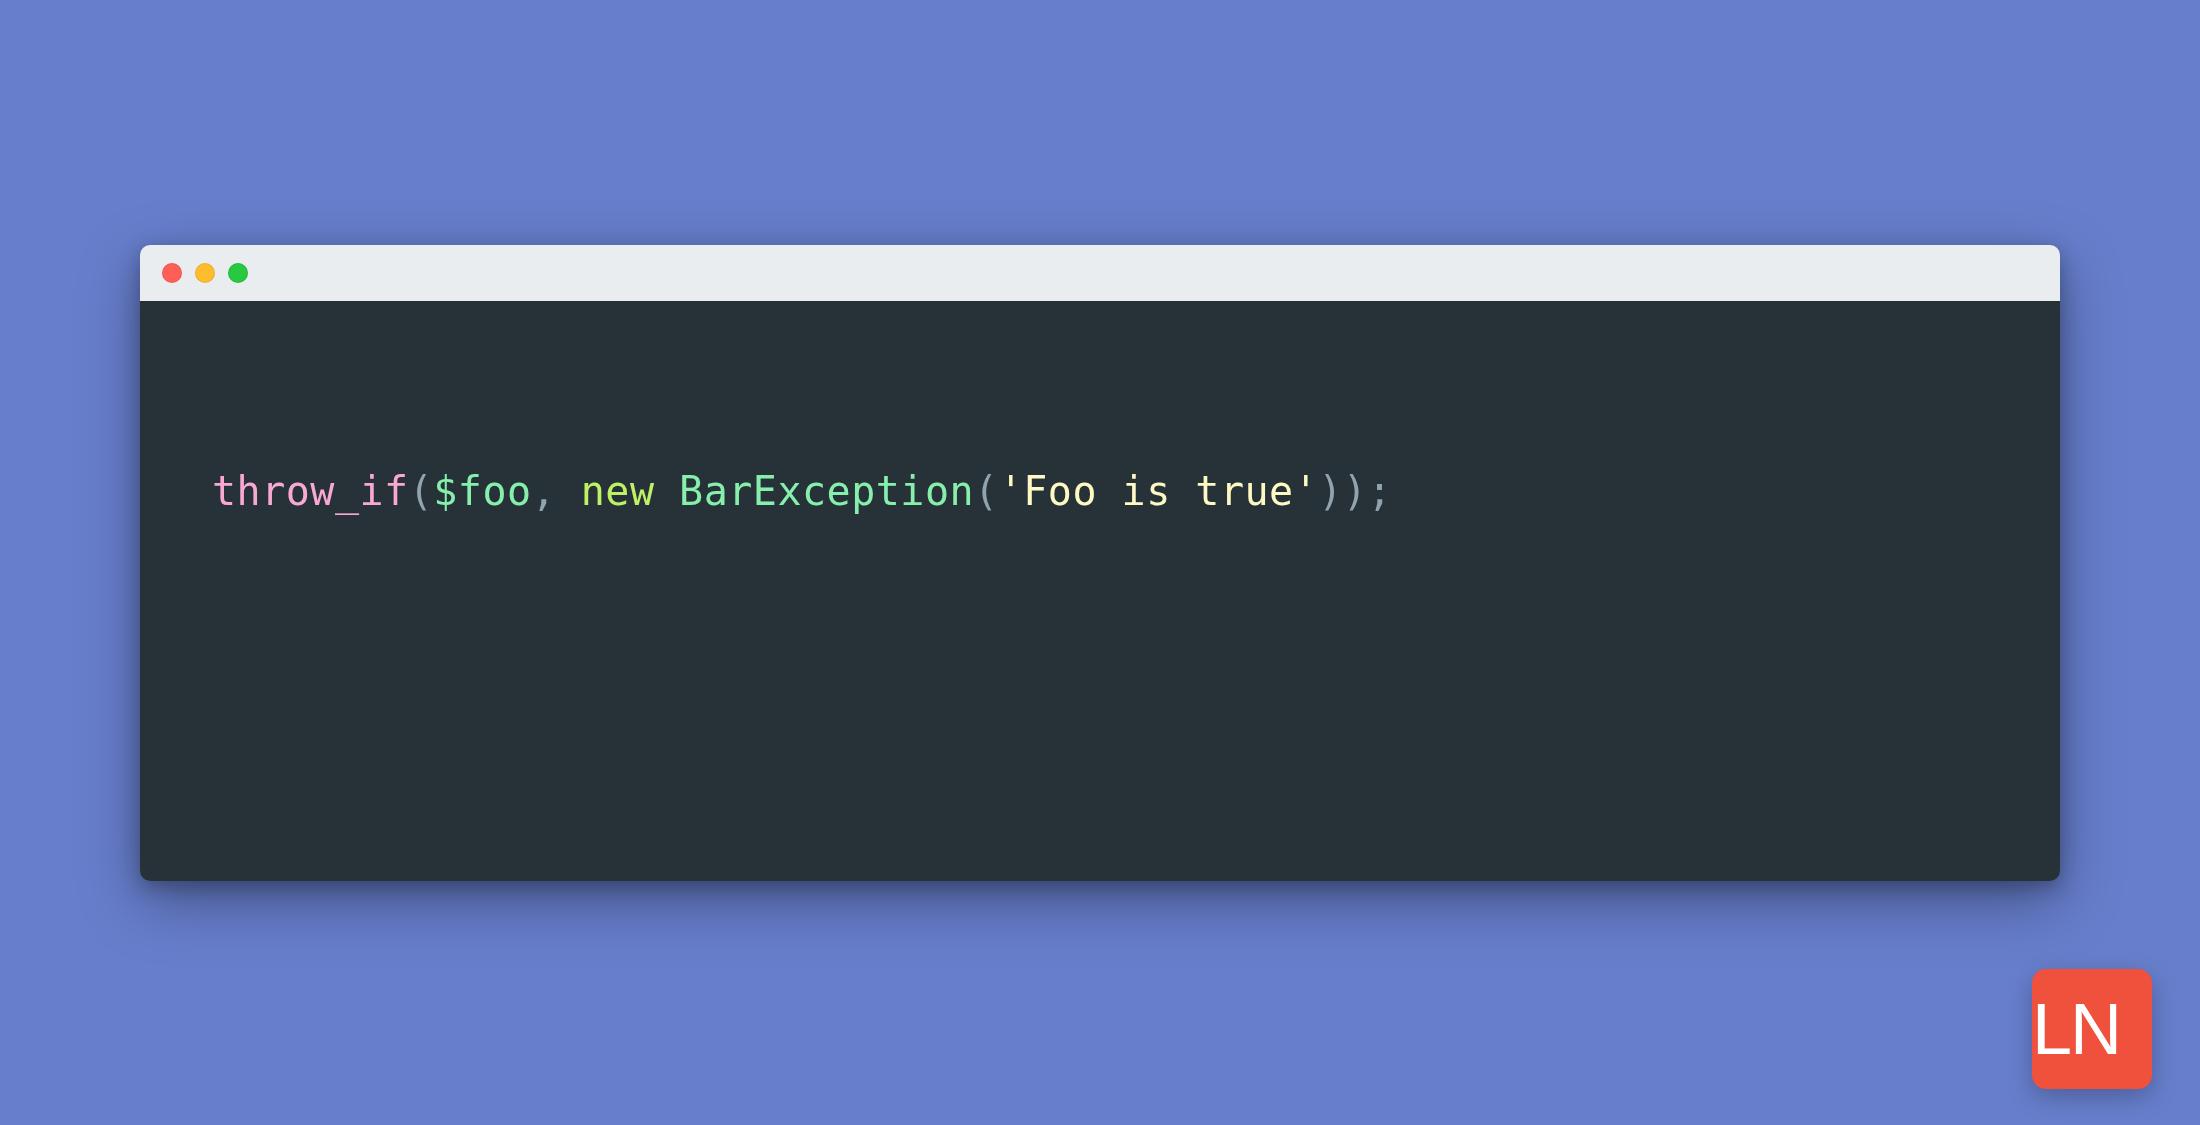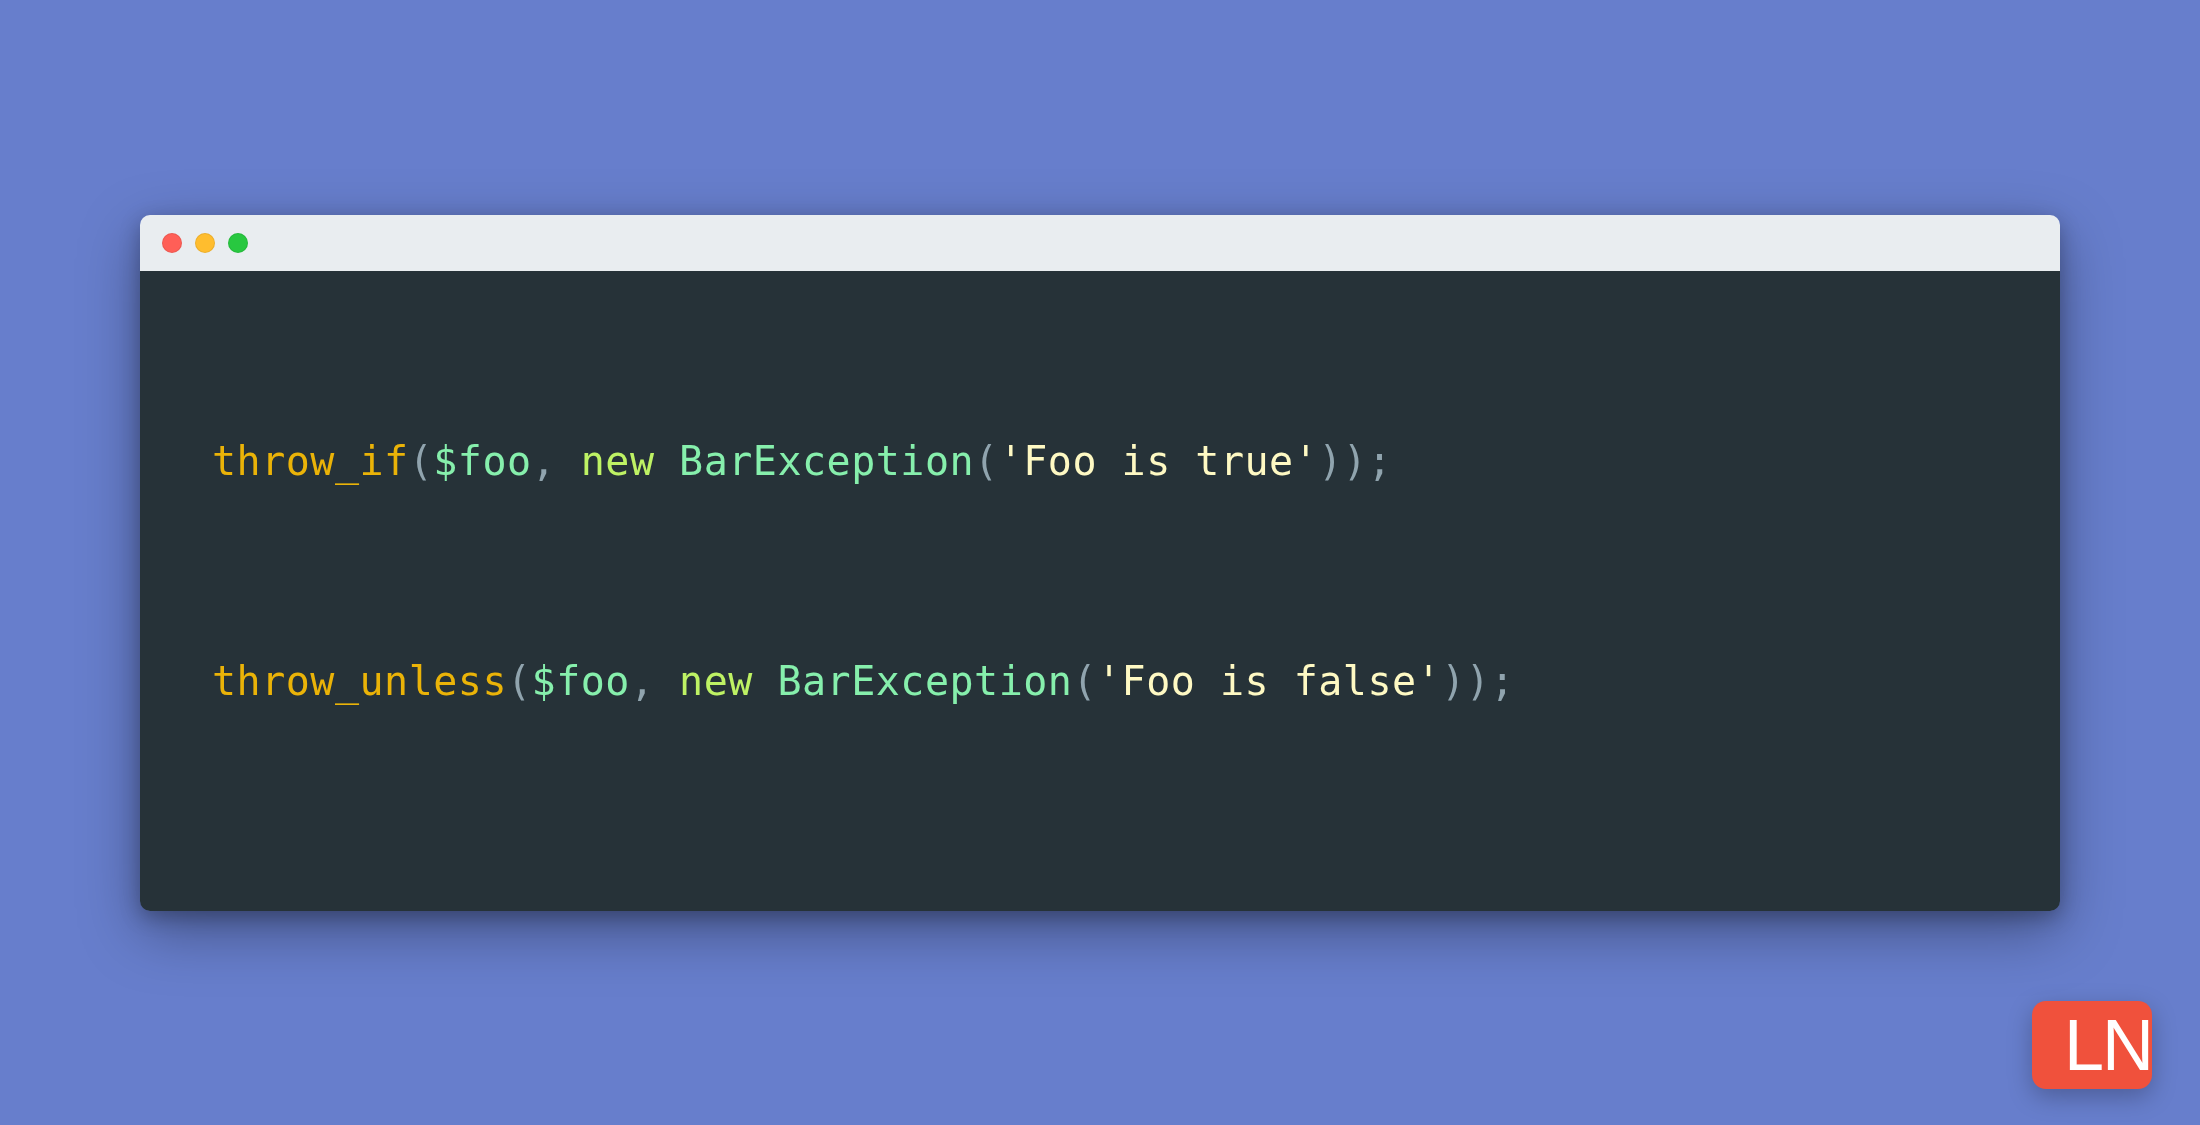--- a/index.html
+++ b/index.html
@@ -47,56 +47,55 @@
     line-height: 1.5;
     color: #cdd7df;
     letter-spacing: 0.5px;
   }
   .code-line {
     white-space: pre;
   }
   .gap {
     height: 160px;
   }
-  .tok-fn     { color: #eab308; }
+  .tok-fn     { color: #f9a8d4; }
   .tok-punc   { color: #90a4ae; }
   .tok-var    { color: #86efac; }
   .tok-key    { color: #bef264; }
   .tok-class  { color: #86efac; }
   .tok-str    { color: #fef9c3; }
   .badge {
     position: absolute;
     right: 48px;
     bottom: 36px;
     width: 120px;
-    height: 88px;
+    height: 120px;
     background: #f0513c;
     border-radius: 14px;
     display: flex;
     align-items: center;
-    justify-content: flex-end;
+    justify-content: flex-start;
     color: #ffffff;
     font-family: -apple-system, "Helvetica Neue", Arial, sans-serif;
     font-weight: 400;
     font-size: 72px;
     letter-spacing: -2px;
     box-shadow: 0 8px 24px rgba(0,0,0,0.25);
   }
 </style>
 </head>
 <body>
 
 <div class="window">
   <div class="titlebar">
     <span class="traffic red"></span>
     <span class="traffic yellow"></span>
     <span class="traffic green"></span>
   </div>
   <div class="code-area">
     <div class="code-line"><span class="tok-fn">throw_if</span><span class="tok-punc">(</span><span class="tok-var">$foo</span><span class="tok-punc">, </span><span class="tok-key">new</span><span class="tok-punc"> </span><span class="tok-class">BarException</span><span class="tok-punc">(</span><span class="tok-str">'Foo is true'</span><span class="tok-punc">));</span></div>
     <div class="gap"></div>
-    <div class="code-line"><span class="tok-fn">throw_unless</span><span class="tok-punc">(</span><span class="tok-var">$foo</span><span class="tok-punc">, </span><span class="tok-key">new</span><span class="tok-punc"> </span><span class="tok-class">BarException</span><span class="tok-punc">(</span><span class="tok-str">'Foo is false'</span><span class="tok-punc">));</span></div>
   </div>
 </div>
 
 <div class="badge">
   <span>LN</span>
 </div>
 
 </body></html>

